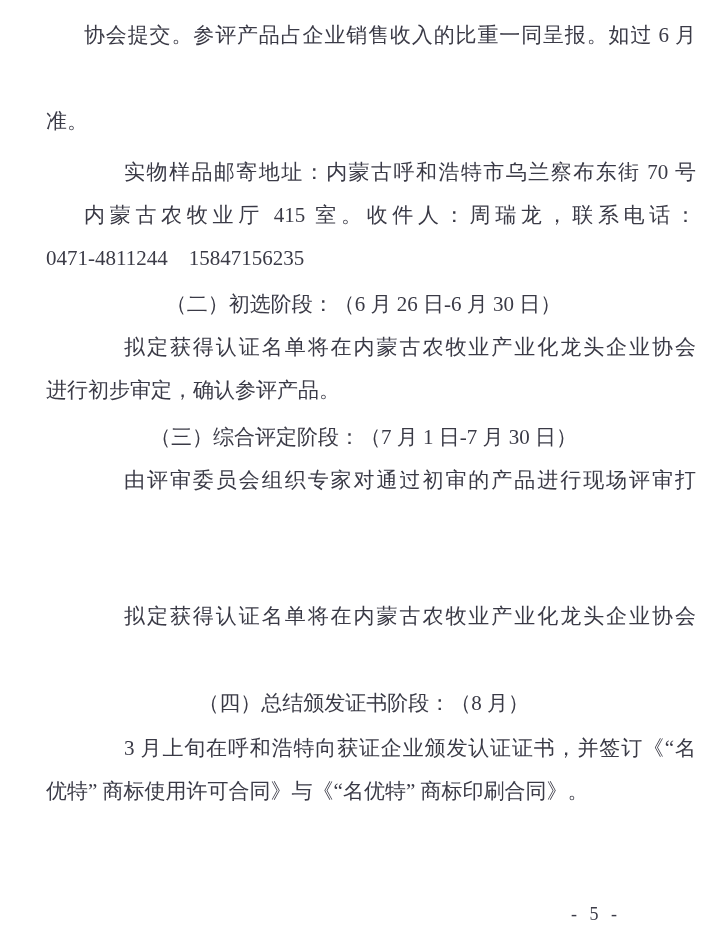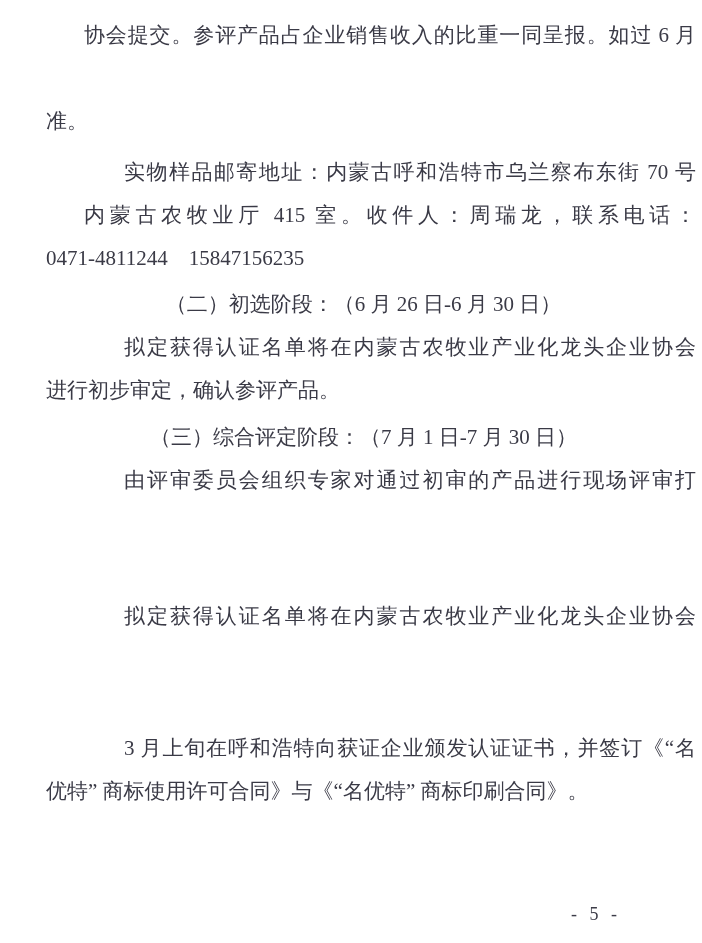--- a/index.html
+++ b/index.html
@@ -59,17 +59,18 @@
   <div class="line" style="top:106px">准。</div>
   <div class="line jl indent" style="top:157px">实物样品邮寄地址：内蒙古呼和浩特市乌兰察布东街 70 号</div>
   <div class="line jl" style="top:200px">内蒙古农牧业厅 415 室。收件人：周瑞龙，联系电话：</div>
   <div class="line" style="top:243px">0471-4811244　15847156235</div>
   <div class="line indent-sm" style="top:289px">（二）初选阶段：（6 月 26 日-6 月 30 日）</div>
   <div class="line jl indent" style="top:332px">拟定获得认证名单将在内蒙古农牧业产业化龙头企业协会</div>
   <div class="line" style="top:375px">进行初步审定，确认参评产品。</div>
   <div class="line indent-sm" style="top:422px">（三）综合评定阶段：（7 月 1 日-7 月 30 日）</div>
   <div class="line jl indent" style="top:465px">由评审委员会组织专家对通过初审的产品进行现场评审打</div>
   <div class="line jl indent" style="top:601px">拟定获得认证名单将在内蒙古农牧业产业化龙头企业协会</div>
+  <div class="line indent-sm" style="top:688px">（四）总结颁发证书阶段：（8 月）</div>
   <div class="line jl indent" style="top:733px">3 月上旬在呼和浩特向获证企业颁发认证证书，并签订《“名</div>
   <div class="line" style="top:776px">优特” 商标使用许可合同》与《“名优特” 商标印刷合同》。</div>
 
   <div class="page-number">- 5 -</div>
 </div>
 
 </body></html>

